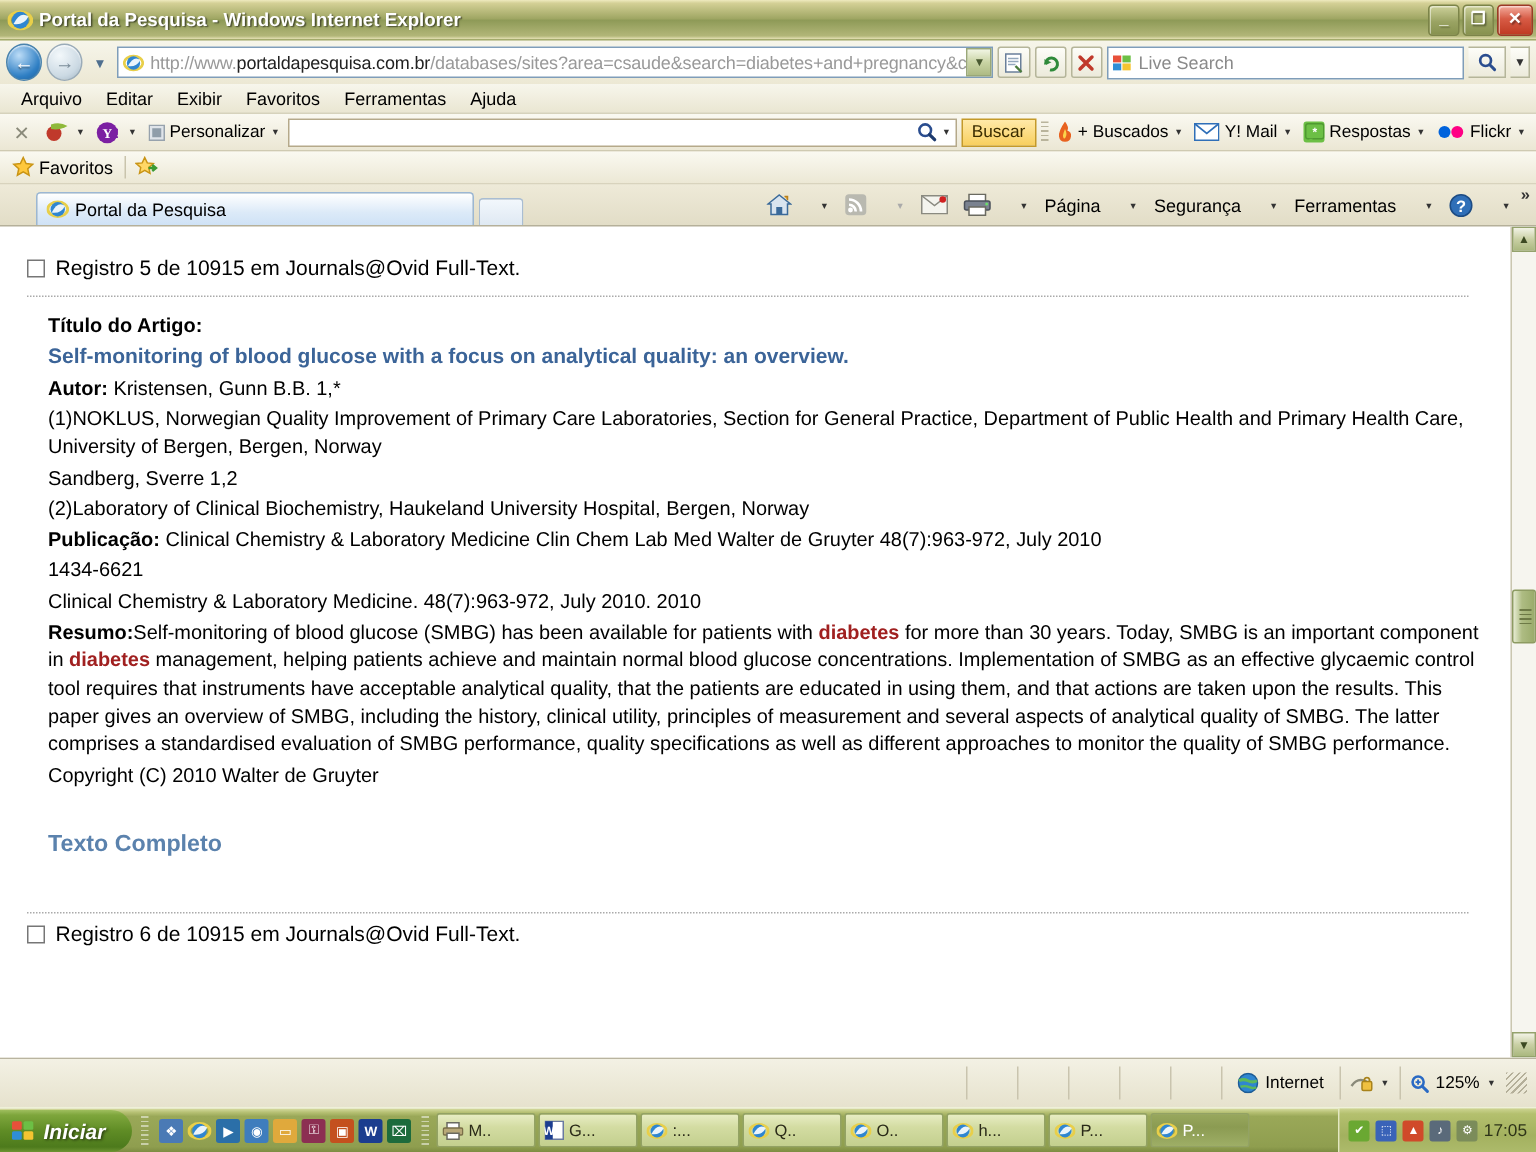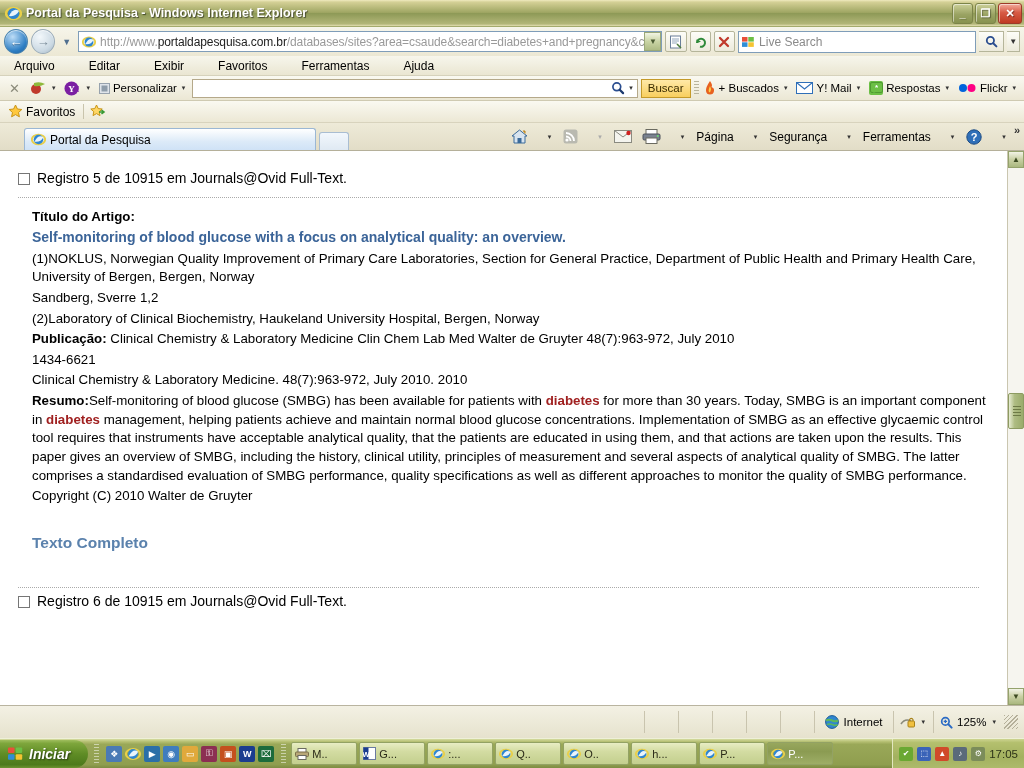--- a/index.html
+++ b/index.html
@@ -97,21 +97,21 @@
     display:flex; align-items:center; justify-content:center; color:#2a4d8f;
   }
   .search-go-d { width: 13px; height:21px; border:1px solid #b5b59a; border-left:none;
     background: linear-gradient(to bottom,#fdfdf8,#eceadb); display:flex;align-items:center;justify-content:center;
     font-size: 8px; color:#333;}
 
   
   .menubar {
     height: 20px; display: flex; align-items: center;
     background: linear-gradient(to bottom,#f7f6ec,#eae6d2);
-    padding-left: 6px; gap: 18px;
+    padding-left: 6px; gap: 0;
     border-bottom: 1px solid #d6d2bc;
   }
   .menuitem { padding: 2px 8px; font-size: 12px; color: #000; }
 
   
   .ytoolbar {
     height: 25px; display: flex; align-items: center; gap: 3px;
     background: linear-gradient(to bottom,#faf9f1,#ebe7d4);
     padding: 0 4px; border-bottom: 1px solid #cfcab2;
     font-size: 11.5px;
@@ -539,20 +539,24 @@
       <div class="record-head">
         <span class="chk"></span>
         <span class="rt">Registro 5 de 10915 em Journals@Ovid Full-Text.</span>
       </div>
       <div class="dotted"></div>
 
       <div class="record-body">
         <div class="sec lbl-b">Título do Artigo:</div>
         <div class="sec art-title">Self-monitoring of blood glucose with a focus on analytical quality: an overview.</div>
 
+        <div class="sec">
+          <span class="lbl-b">Autor:</span>
+          <span>Kristensen, Gunn B.B. 1,*</span>
+        </div>
         <div class="sec para">(1)NOKLUS, Norwegian Quality Improvement of Primary Care Laboratories, Section for General Practice, Department of Public Health and Primary Health Care, University of Bergen, Bergen, Norway</div>
         <div class="sec">Sandberg, Sverre 1,2</div>
         <div class="sec para">(2)Laboratory of Clinical Biochemistry, Haukeland University Hospital, Bergen, Norway</div>
 
         <div class="sec">
           <span class="lbl-b">Publicação:</span>
           <span>Clinical Chemistry &amp; Laboratory Medicine Clin Chem Lab Med Walter de Gruyter 48(7):963-972, July 2010</span>
         </div>
         <div class="sec">1434-6621</div>
         <div class="sec">Clinical Chemistry &amp; Laboratory Medicine. 48(7):963-972, July 2010. 2010</div>

